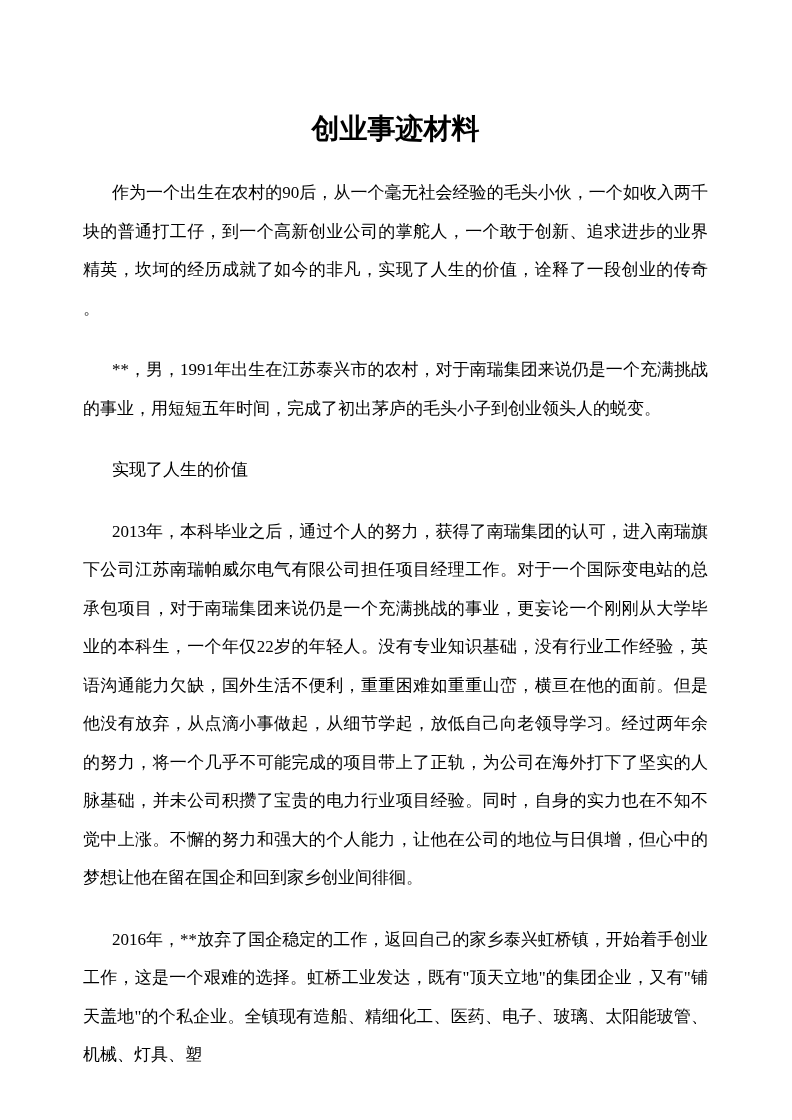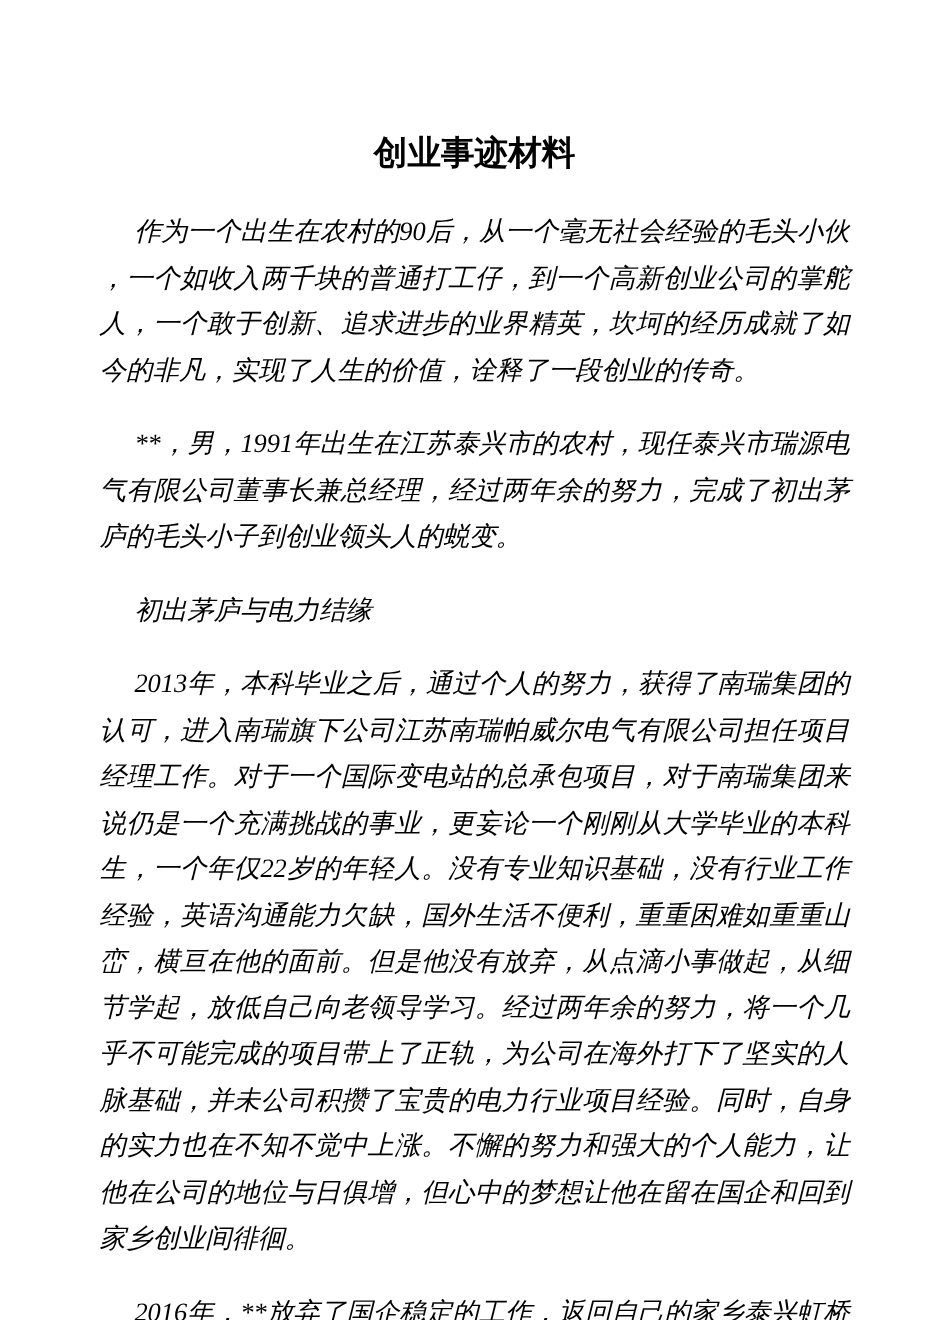--- a/index.html
+++ b/index.html
@@ -20,42 +20,41 @@
     }
     .doc-title {
       margin: 0 0 24px 0;
       font-size: 28px;
       line-height: 42px;
       font-weight: bold;
       text-align: center;
     }
     .para {
       margin: 0 0 23px 0;
-      font-size: 22px;
+      font-size: 17px;
       line-height: 38.5px;
       text-align: justify;
       text-justify: inter-character;
       text-indent: 29px;
       line-break: anywhere;
       word-break: break-all;
-      font-style: italic;
     }
     .section-heading {
       text-align: left;
     }
   </style>
 </head>
 <body>
 
 <div class="page">
   <h1 class="doc-title">创业事迹材料</h1>
 
   <p class="para">作为一个出生在农村的90后，从一个毫无社会经验的毛头小伙，一个如收入两千块的普通打工仔，到一个高新创业公司的掌舵人，一个敢于创新、追求进步的业界精英，坎坷的经历成就了如今的非凡，实现了人生的价值，诠释了一段创业的传奇。</p>
 
-  <p class="para">**，男，1991年出生在江苏泰兴市的农村，现任泰兴市瑞源电气有限公司董事长兼总经理，经过两年余的努力，完成了初出茅庐的毛头小子到创业领头人的蜕变。</p>
+  <p class="para">**，男，1991年出生在江苏泰兴市的农村，对于南瑞集团来说仍是一个充满挑战的事业，用短短五年时间，完成了初出茅庐的毛头小子到创业领头人的蜕变。</p>
 
-  <p class="para section-heading">初出茅庐与电力结缘</p>
+  <p class="para section-heading">实现了人生的价值</p>
 
   <p class="para">2013年，本科毕业之后，通过个人的努力，获得了南瑞集团的认可，进入南瑞旗下公司江苏南瑞帕威尔电气有限公司担任项目经理工作。对于一个国际变电站的总承包项目，对于南瑞集团来说仍是一个充满挑战的事业，更妄论一个刚刚从大学毕业的本科生，一个年仅22岁的年轻人。没有专业知识基础，没有行业工作经验，英语沟通能力欠缺，国外生活不便利，重重困难如重重山峦，横亘在他的面前。但是他没有放弃，从点滴小事做起，从细节学起，放低自己向老领导学习。经过两年余的努力，将一个几乎不可能完成的项目带上了正轨，为公司在海外打下了坚实的人脉基础，并未公司积攒了宝贵的电力行业项目经验。同时，自身的实力也在不知不觉中上涨。不懈的努力和强大的个人能力，让他在公司的地位与日俱增，但心中的梦想让他在留在国企和回到家乡创业间徘徊。</p>
 
 
   <p class="para">2016年，**放弃了国企稳定的工作，返回自己的家乡泰兴虹桥镇，开始着手创业工作，这是一个艰难的选择。虹桥工业发达，既有"顶天立地"的集团企业，又有"铺天盖地"的个私企业。全镇现有造船、精细化工、医药、电子、玻璃、太阳能玻管、机械、灯具、塑</p>
 </div>
 
 </body></html>

